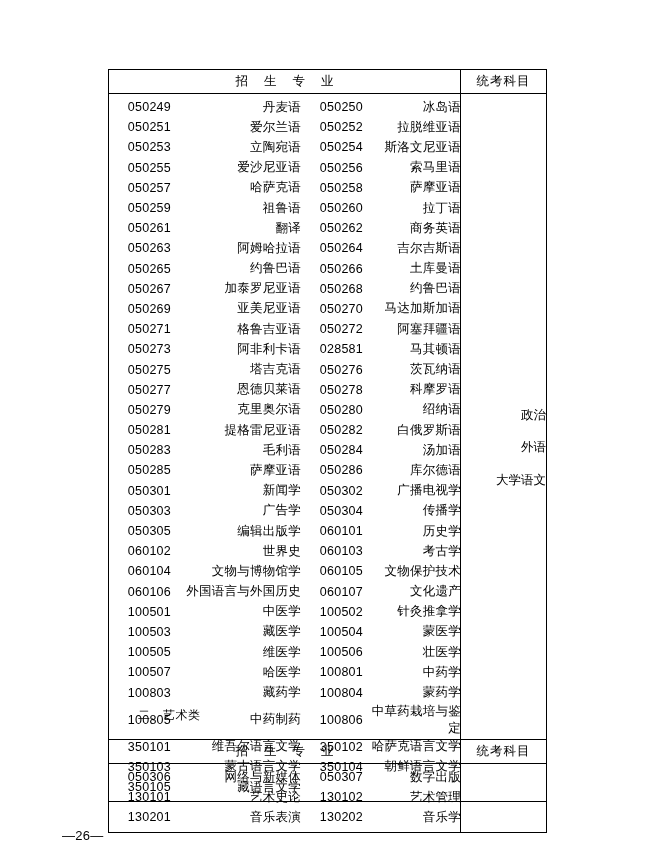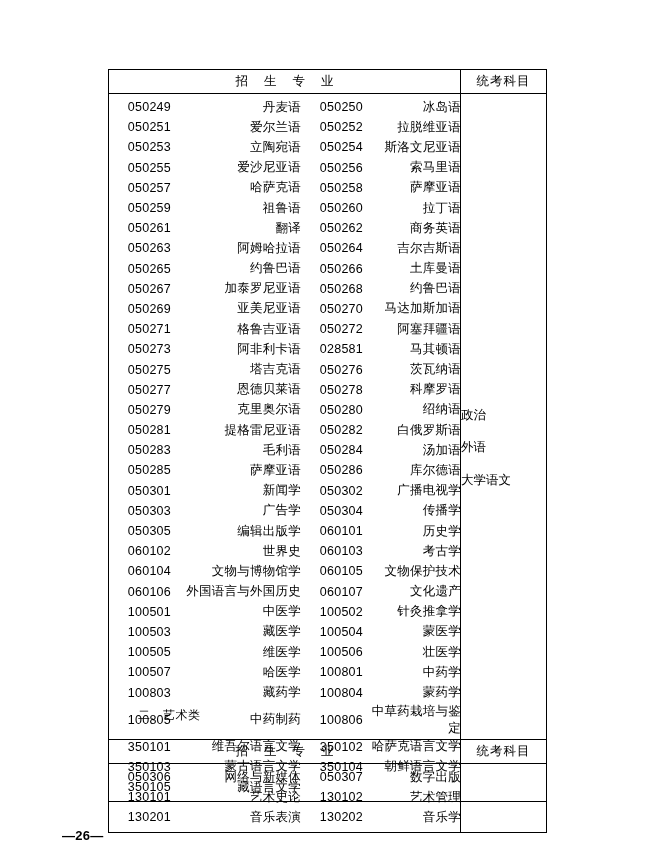--- a/index.html
+++ b/index.html
@@ -73,21 +73,21 @@
     width: 138px;
     padding-left: 8px;
     height: 20.2px;
     font-size: 12.5px;
     vertical-align: middle;
     border: none !important;
     letter-spacing: 0.02em;
   }
   .subj {
     width: 86px;
-    text-align: left;
+    text-align: right;
     vertical-align: middle;
     font-size: 12.5px;
   }
   .subj div {
     line-height: 2.6;
   }
   .body-holder {
     padding: 0;
     vertical-align: top;
   }
@@ -110,21 +110,20 @@
     font-weight: normal;
     letter-spacing: 0.04em;
     font-family: "Liberation Serif", serif;
   }
   .page-number {
     position: absolute;
     left: 62px;
     top: 828px;
     font-size: 13px;
     letter-spacing: 0.02em;
-    font-weight: bold;
   }
   .hdr-row td { height: 23px; }
 </style>
 </head>
 <body>
 
 <div class="page">
 
   <table class="majors table-main">
     <colgroup>

